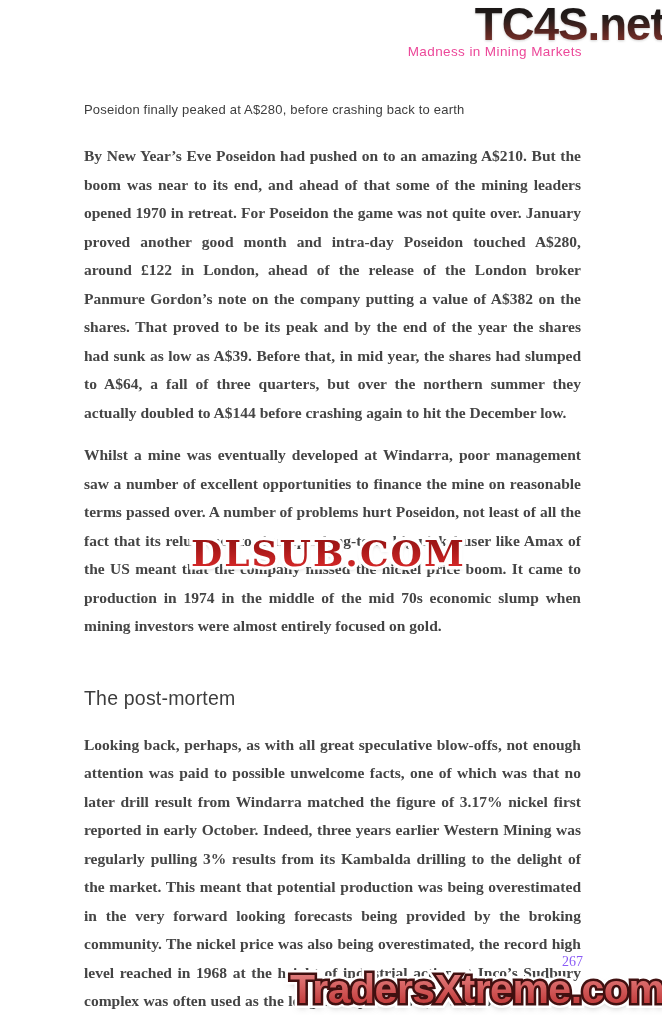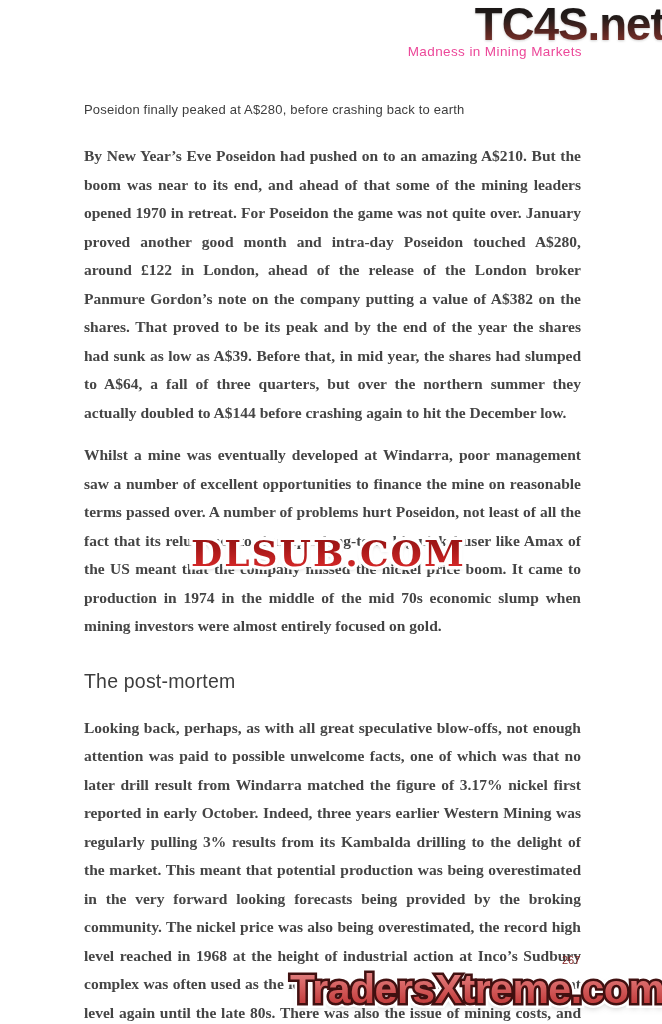--- a/index.html
+++ b/index.html
@@ -60,21 +60,21 @@
     letter-spacing: 0.2px;
     color: #3d3d3d;
     margin: 0 0 19px 0;
   }
   h2.subsection-heading {
     font-family: "Liberation Sans", sans-serif;
     font-weight: 400;
     font-size: 19.5px;
     letter-spacing: 0.2px;
     color: #3d3d3d;
-    margin: 29px 0 21px 0;
+    margin: 46px 0 21px 0;
   }
   p.body-para {
     font-family: "Liberation Serif", serif;
     font-size: 15.5px;
     line-height: 28.5px;
     text-align: justify;
     color: #454545;
     margin: 0 0 14px 0;
     font-weight: bold;
   }
@@ -103,23 +103,23 @@
     background: linear-gradient(180deg, #8e1212 0%, #a81818 40%, #cf2626 78%, #d93030 100%);
     -webkit-background-clip: text;
     background-clip: text;
     -webkit-text-fill-color: transparent;
   }
 
   
   .page-number {
     position: absolute;
     left: 562px; top: 954px;
-    font-family: Liberation Sans, sans-serif;
-    font-size: 11px;
-    color: #7f1d1d;
+    font-family: Liberation Serif, serif;
+    font-size: 14px;
+    color: #8b5cf6;
   }
   .tx-logo {
     position: absolute;
     left: 290px; top: 965px;
     font-family: "Liberation Sans", sans-serif;
     font-weight: bold;
     font-size: 41px;
     line-height: 48px;
     letter-spacing: -0.5px;
     white-space: nowrap;

